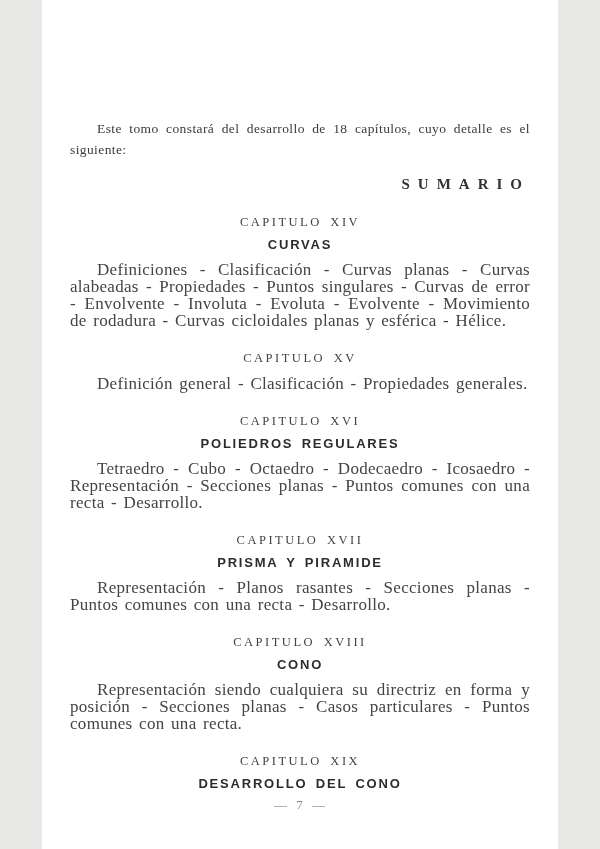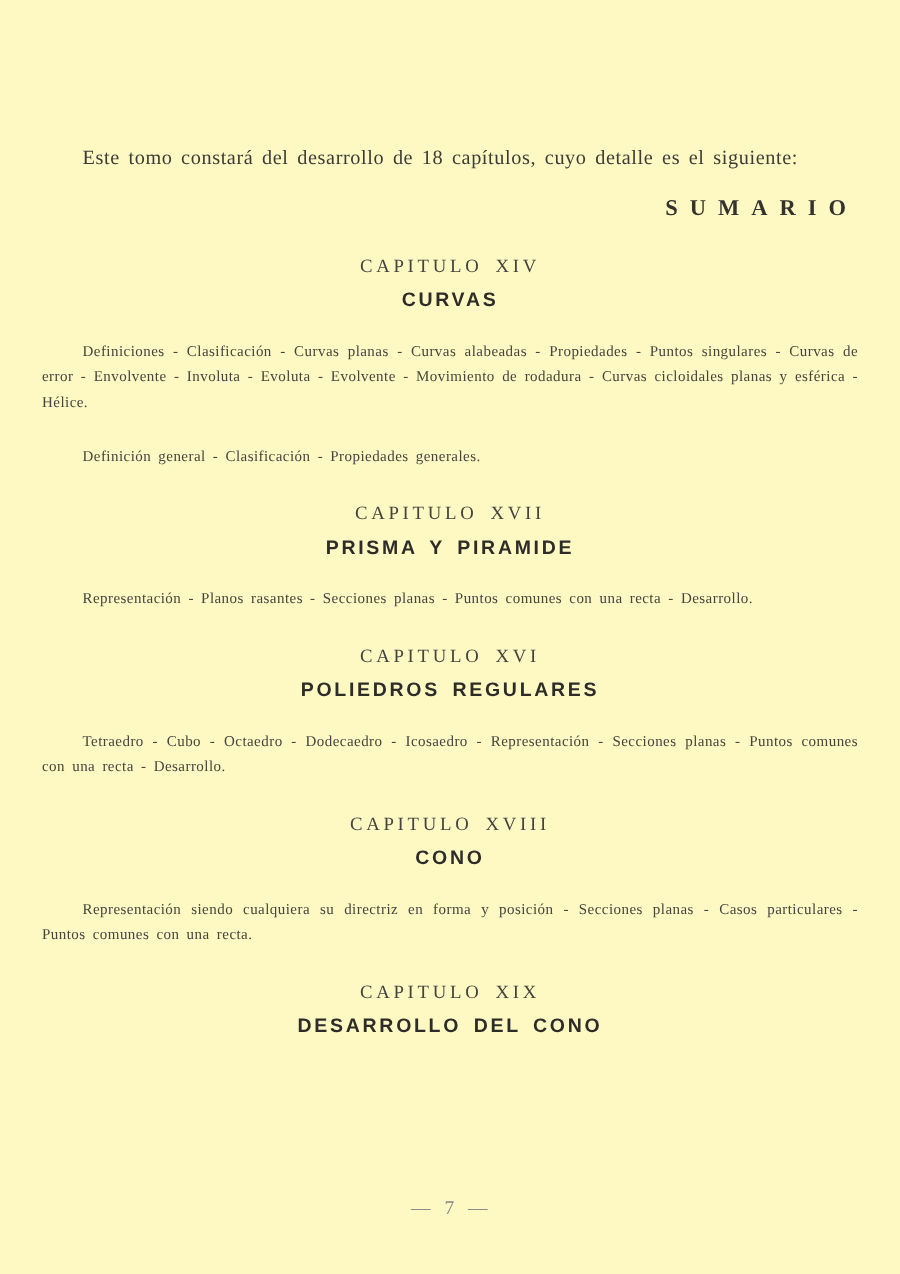--- a/index.html
+++ b/index.html
@@ -2,26 +2,26 @@
 <html><head>
 <meta charset="utf-8">
 <style>
   html, body {
     margin: 0;
     padding: 0;
     background: #e8e8e6;
   }
   .page {
     position: relative;
-    width: 600px;
+    width: 516px;
     height: 849px;
     margin: 0 auto;
-    background: #fef9c3;
+    background: #ffffff;
     box-sizing: border-box;
-    padding: 94px 28px 0 28px;
+    padding: 118px 28px 0 28px;
     font-family: "Liberation Serif", serif;
     color: #3f3e3a;
     overflow: hidden;
   }
   h1, h2, h3, h4, p { margin: 0; padding: 0; font-weight: normal; }
 
   .intro {
     font-size: 13.5px;
     line-height: 21px;
     text-indent: 27px;
@@ -57,22 +57,22 @@
     font-family: "Liberation Sans", sans-serif;
     font-weight: bold;
     font-size: 13px;
     line-height: 15px;
     letter-spacing: 1.8px;
     word-spacing: 3px;
     color: #2d2c29;
   }
 
   .chapter-desc {
-    margin-top: 19px;
-    font-size: 10px;
+    margin-top: 9px;
+    font-size: 17px;
     line-height: 17px;
     text-indent: 27px;
     text-align: justify;
     word-spacing: 2px;
     letter-spacing: 0.3px;
     color: #45443f;
   }
 
   .page-number {
     position: absolute;
@@ -95,33 +95,34 @@
 
   <h1 class="summary-title">SUMARIO</h1>
 
   <section class="chapter">
     <h3 class="chapter-label">CAPITULO XIV</h3>
     <h4 class="chapter-title">CURVAS</h4>
     <p class="chapter-desc">Definiciones - Clasificación - Curvas planas - Curvas alabeadas - Propiedades - Puntos singulares - Curvas de error - Envolvente - Involuta - Evoluta - Evolvente - Movimiento de rodadura - Curvas cicloidales planas y esférica - Hélice.</p>
   </section>
 
   <section class="chapter">
+    <h3 class="chapter-label">CAPITULO XV</h3>
     <p class="chapter-desc">Definición general - Clasificación - Propiedades generales.</p>
+  </section>
+
+  <section class="chapter">
+    <h3 class="chapter-label">CAPITULO XVI</h3>
+    <h4 class="chapter-title">POLIEDROS REGULARES</h4>
+    <p class="chapter-desc">Tetraedro - Cubo - Octaedro - Dodecaedro - Icosaedro - Representación - Secciones planas - Puntos comunes con una recta - Desarrollo.</p>
   </section>
 
   <section class="chapter">
     <h3 class="chapter-label">CAPITULO XVII</h3>
     <h4 class="chapter-title">PRISMA Y PIRAMIDE</h4>
     <p class="chapter-desc">Representación - Planos rasantes - Secciones planas - Puntos comunes con una recta - Desarrollo.</p>
-  </section>
-
-  <section class="chapter">
-    <h3 class="chapter-label">CAPITULO XVI</h3>
-    <h4 class="chapter-title">POLIEDROS REGULARES</h4>
-    <p class="chapter-desc">Tetraedro - Cubo - Octaedro - Dodecaedro - Icosaedro - Representación - Secciones planas - Puntos comunes con una recta - Desarrollo.</p>
   </section>
 
   <section class="chapter">
     <h3 class="chapter-label">CAPITULO XVIII</h3>
     <h4 class="chapter-title">CONO</h4>
     <p class="chapter-desc">Representación siendo cualquiera su directriz en forma y posición - Secciones planas - Casos particulares - Puntos comunes con una recta.</p>
   </section>
 
   <section class="chapter">
     <h3 class="chapter-label">CAPITULO XIX</h3>

